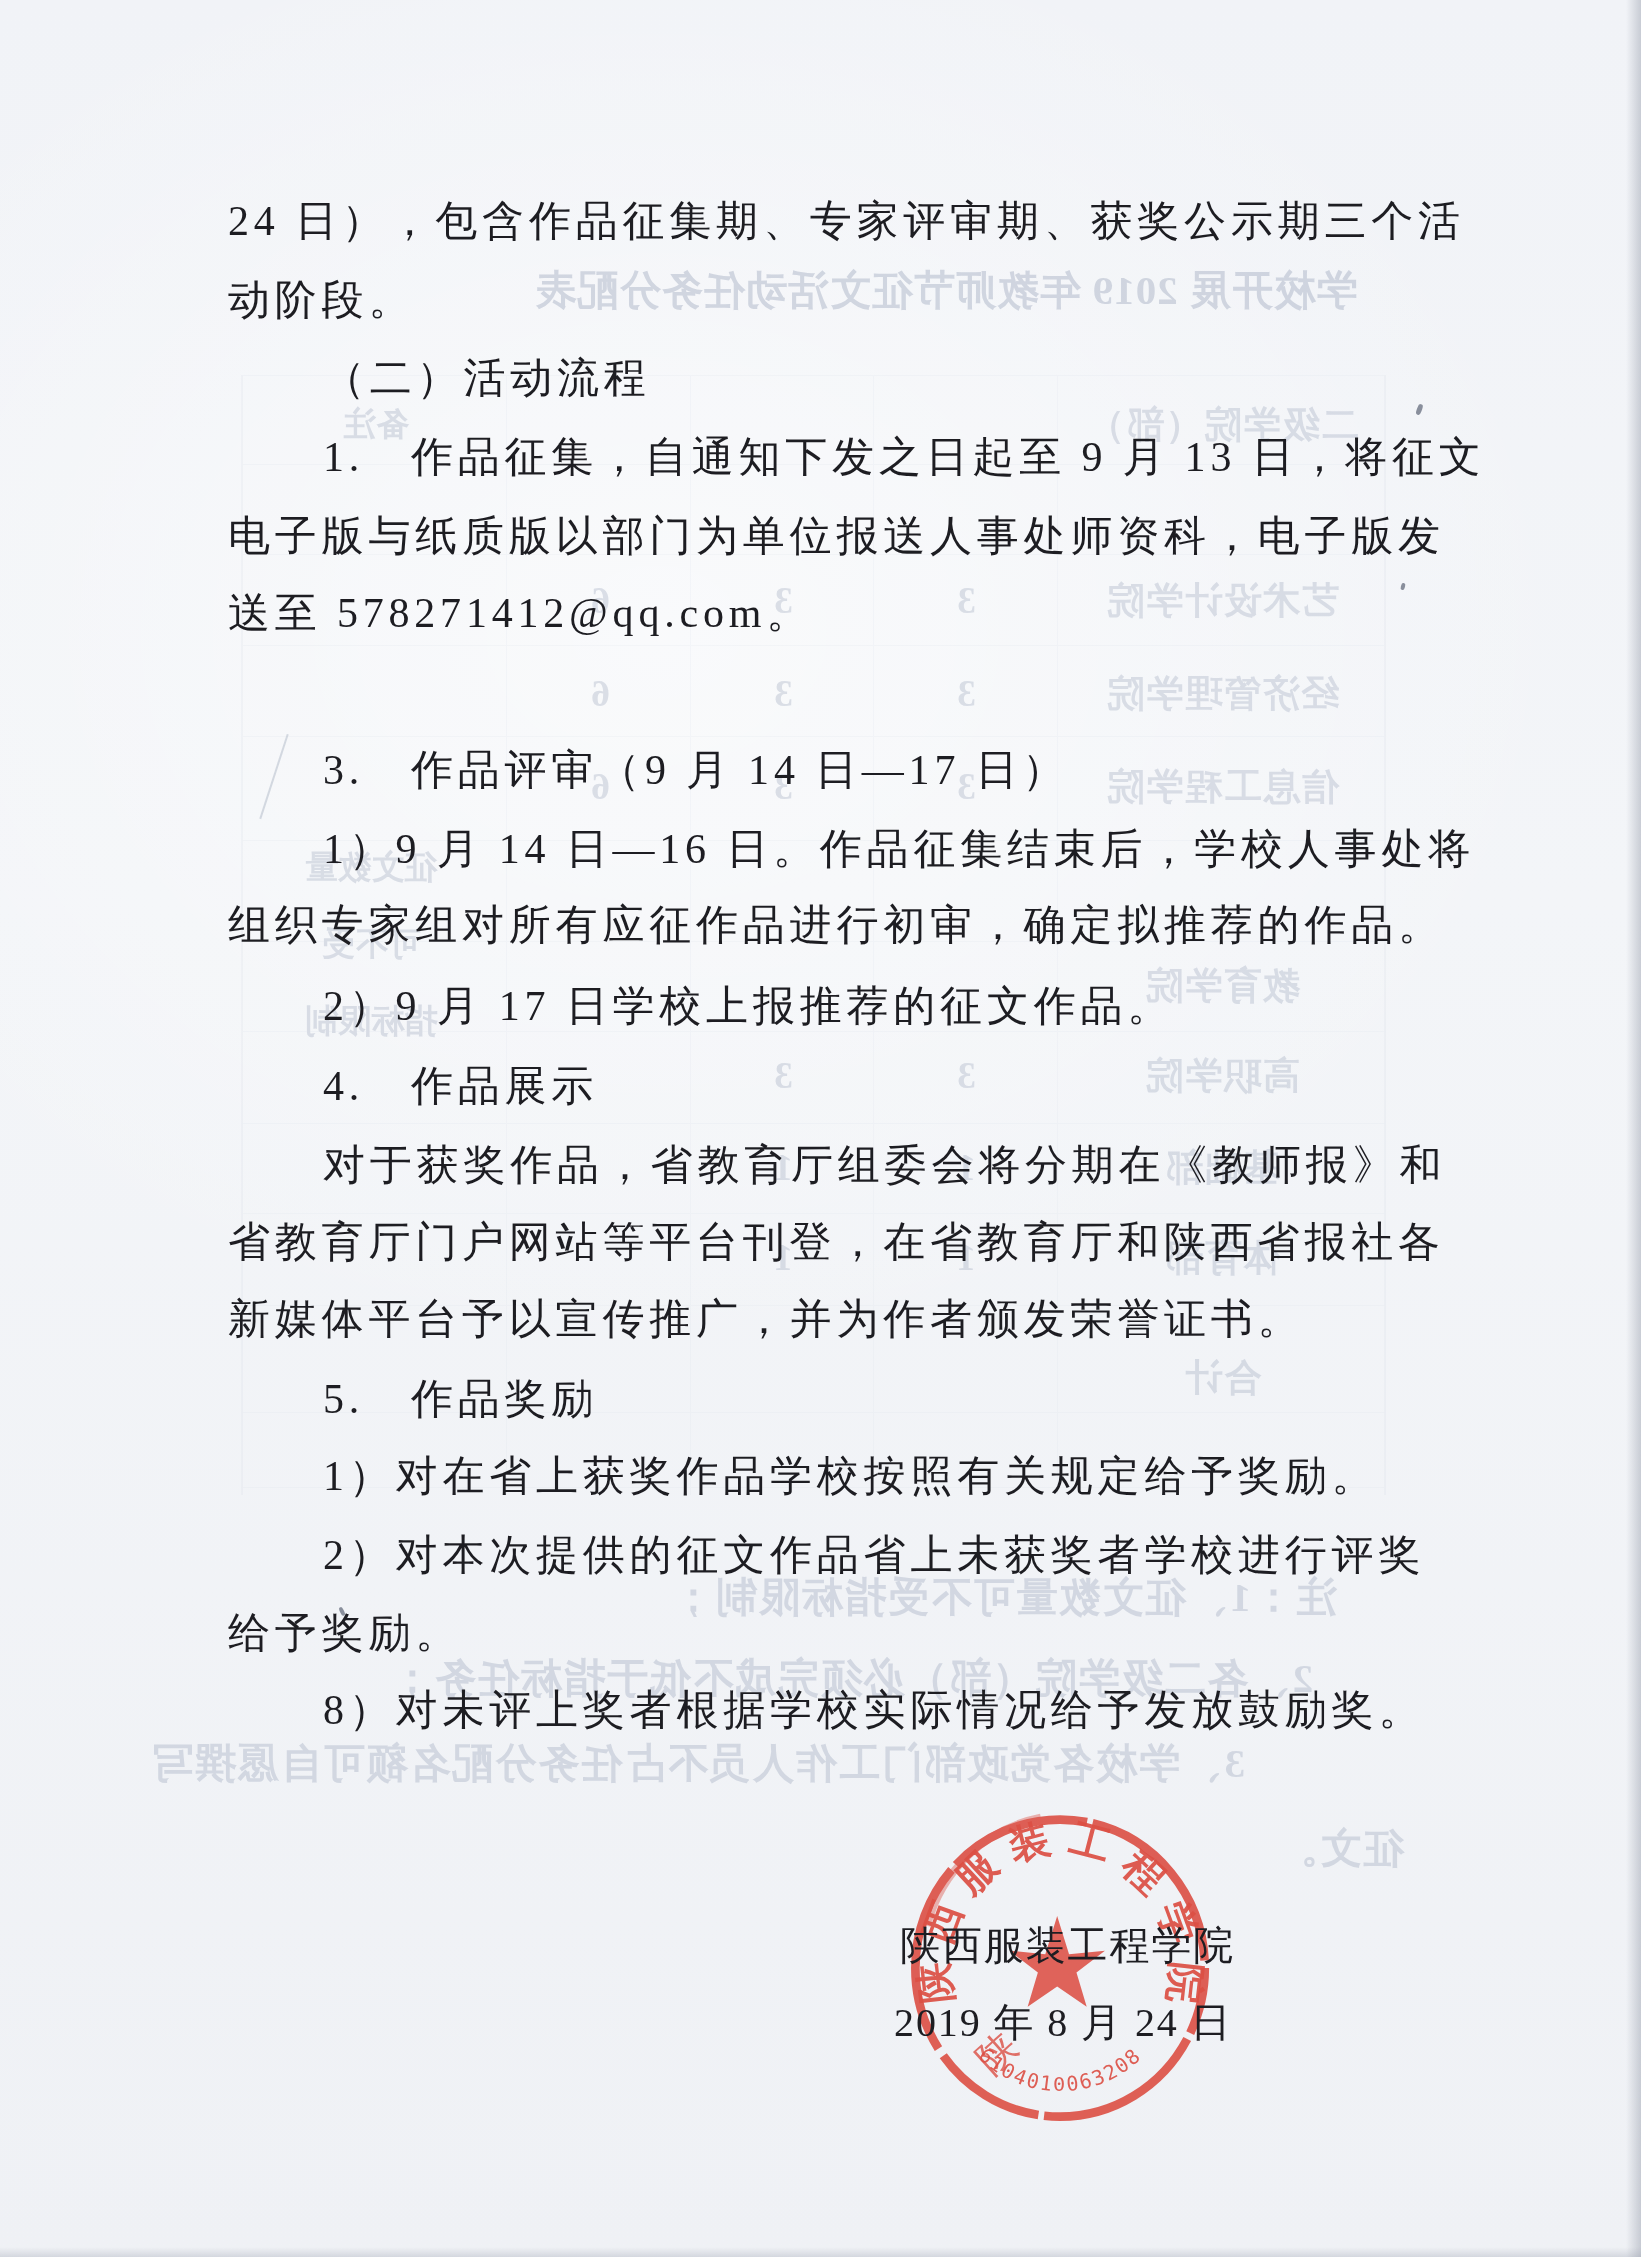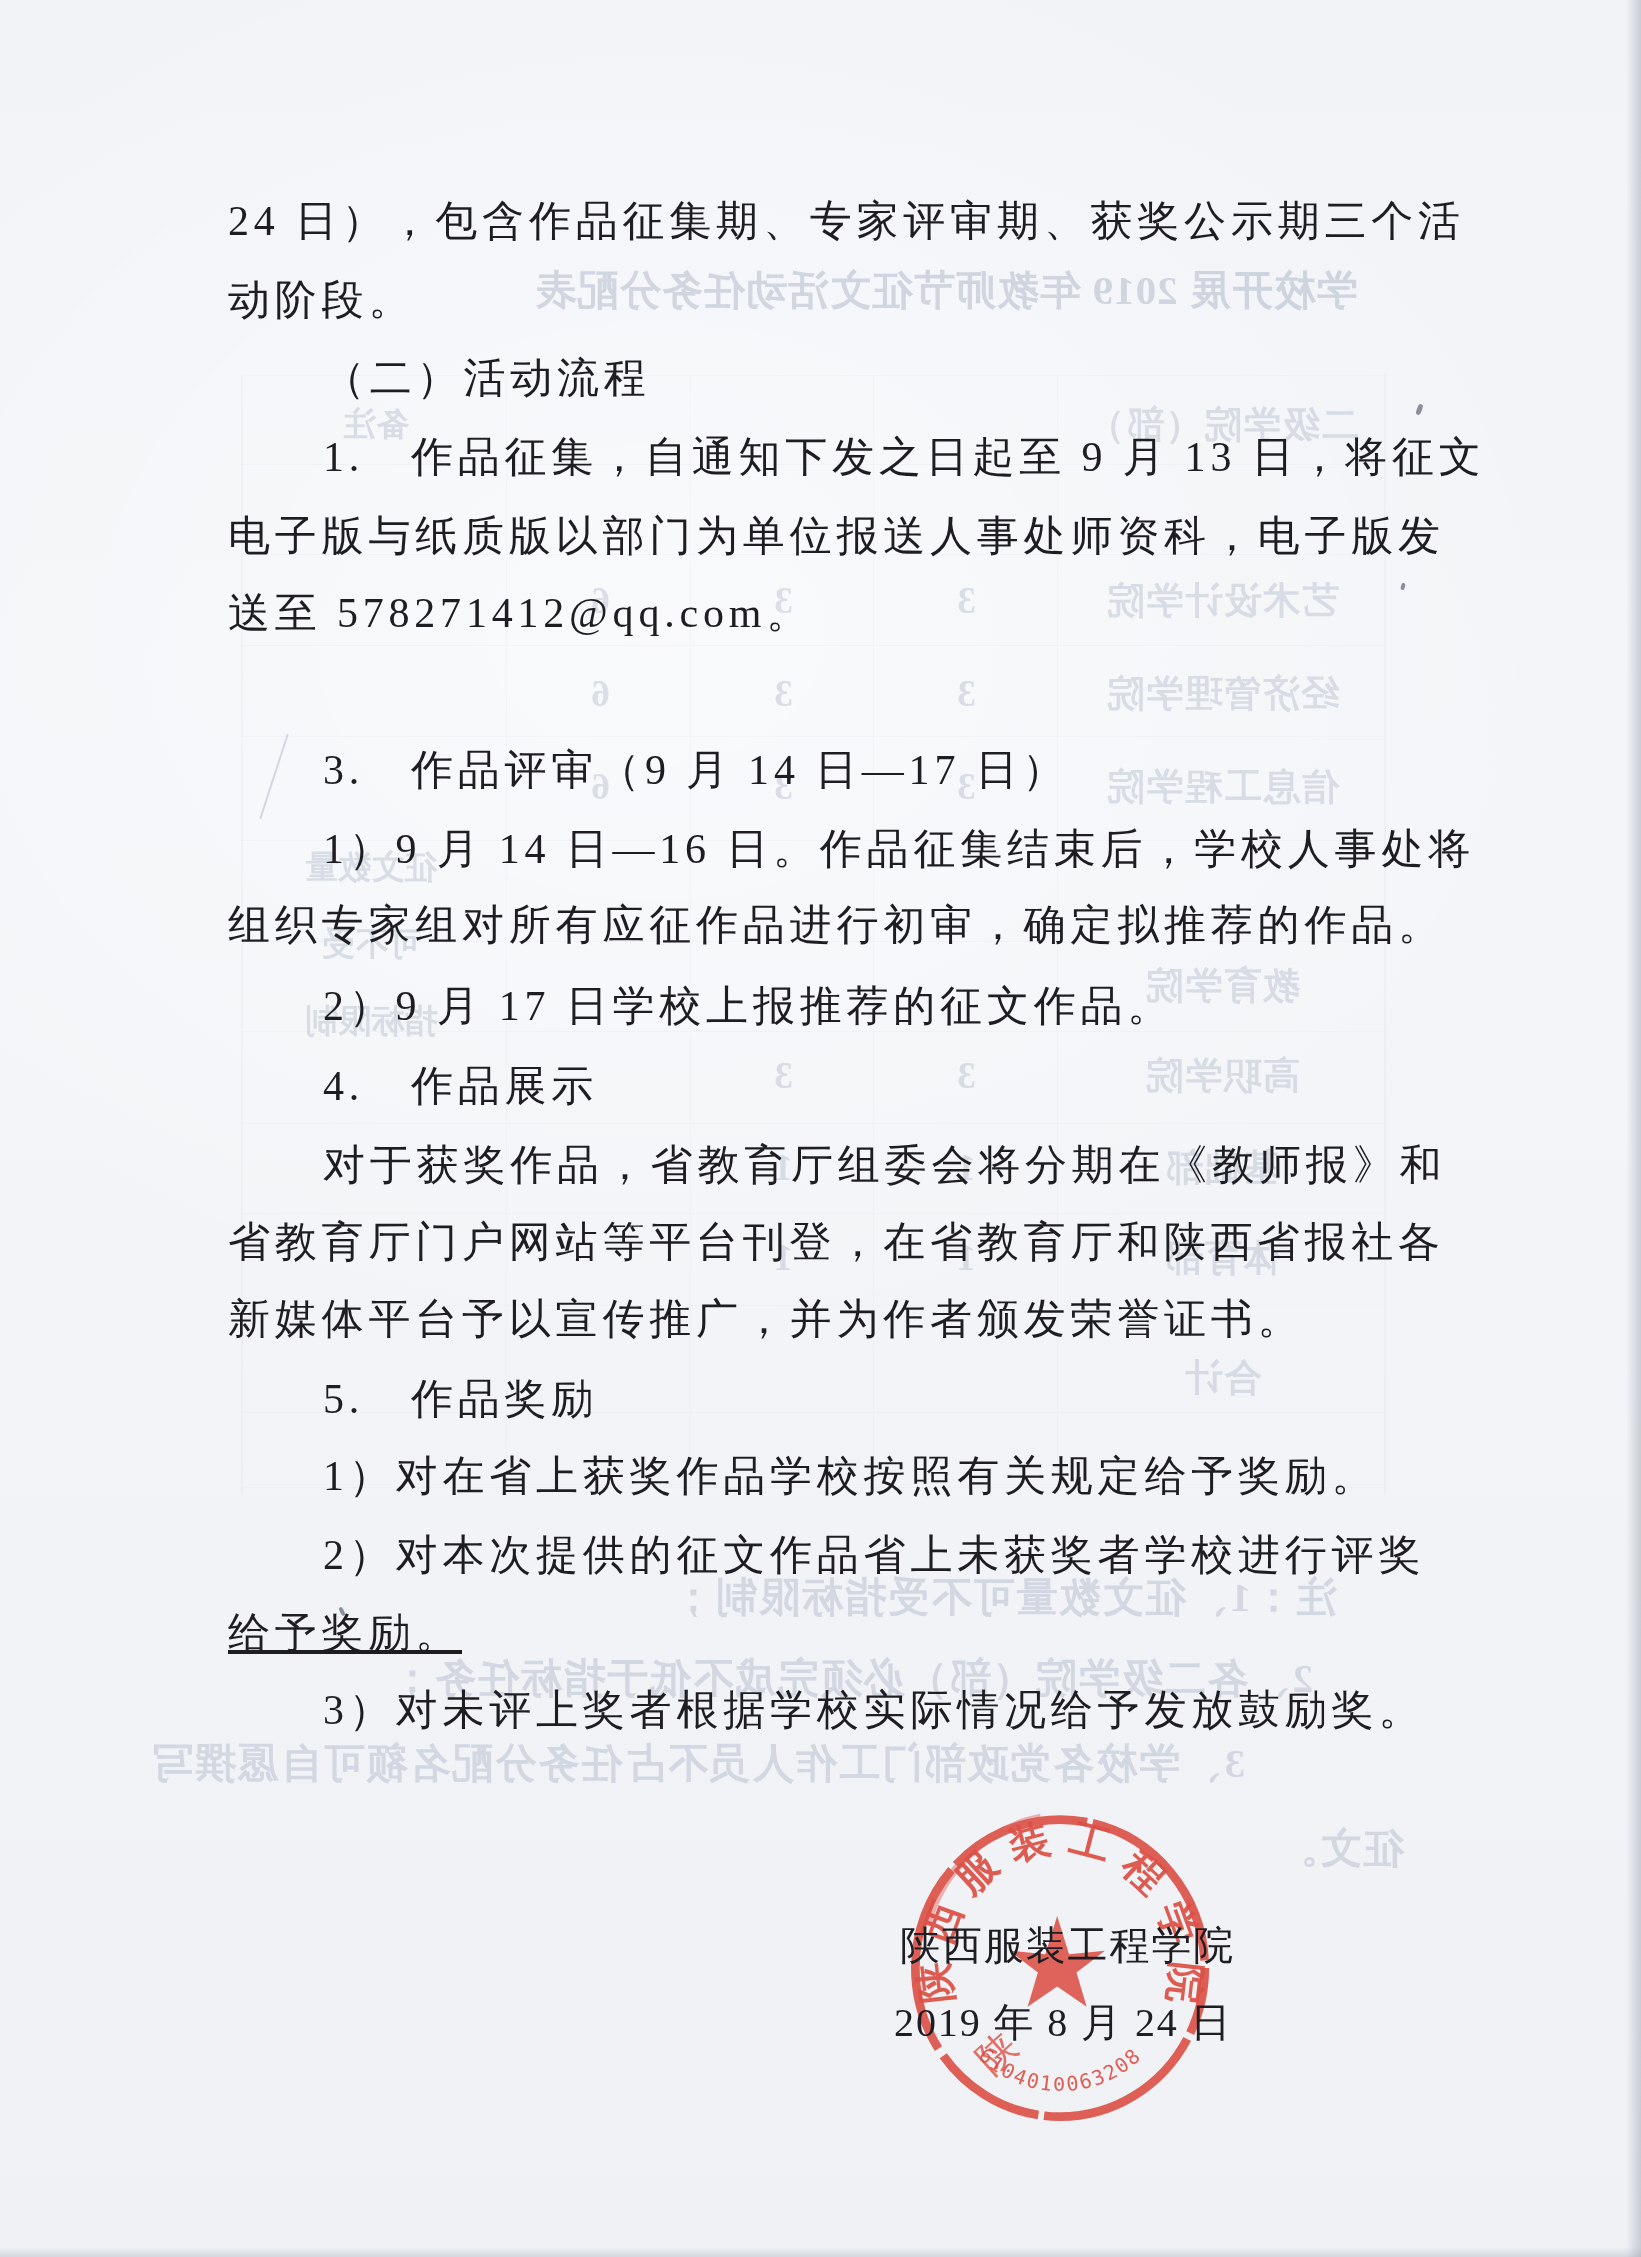--- a/index.html
+++ b/index.html
@@ -183,22 +183,22 @@
     <div class="tline ind1" style="top:821px;">1）9 月 14 日—16 日。作品征集结束后，学校人事处将</div>
     <div class="tline ind0" style="top:897px;font-family:Liberation Serif, serif;">组织专家组对所有应征作品进行初审，确定拟推荐的作品。</div>
     <div class="tline ind1" style="top:978px;">2）9 月 17 日学校上报推荐的征文作品。</div>
     <div class="tline ind1" style="top:1058px;">4.　作品展示</div>
     <div class="tline ind1" style="top:1137px;">对于获奖作品，省教育厅组委会将分期在《教师报》和</div>
     <div class="tline ind0" style="top:1214px;">省教育厅门户网站等平台刊登，在省教育厅和陕西省报社各</div>
     <div class="tline ind0" style="top:1291px;">新媒体平台予以宣传推广，并为作者颁发荣誉证书。</div>
     <div class="tline ind1" style="top:1371px;">5.　作品奖励</div>
     <div class="tline ind1" style="top:1448px;">1）对在省上获奖作品学校按照有关规定给予奖励。</div>
     <div class="tline ind1" style="top:1527px;text-align:center;">2）对本次提供的征文作品省上未获奖者学校进行评奖</div>
-    <div class="tline ind0" style="top:1605px;text-decoration:underline;">给予奖励。</div>
-    <div class="tline ind1" style="top:1682px;">3）对未评上奖者根据学校实际情况给予发放鼓励奖。</div>
+    <div class="tline ind0" style="top:1605px;">给予奖励。</div>
+    <div class="tline ind1" style="top:1682px;">8）对未评上奖者根据学校实际情况给予发放鼓励奖。</div>
 
     <div class="sig" style="top:1918px; left:900px;">陕西服装工程学院</div>
     <div class="sig" style="top:1995px; left:894px;">2019 年 8 月 24 日</div>
   </div>
 
   <div class="crease"></div>
   <div class="speck speck1"></div>
   <div class="speck speck2"></div>
   <div class="speck speck3"></div>
   <div class="edge-right"></div>

